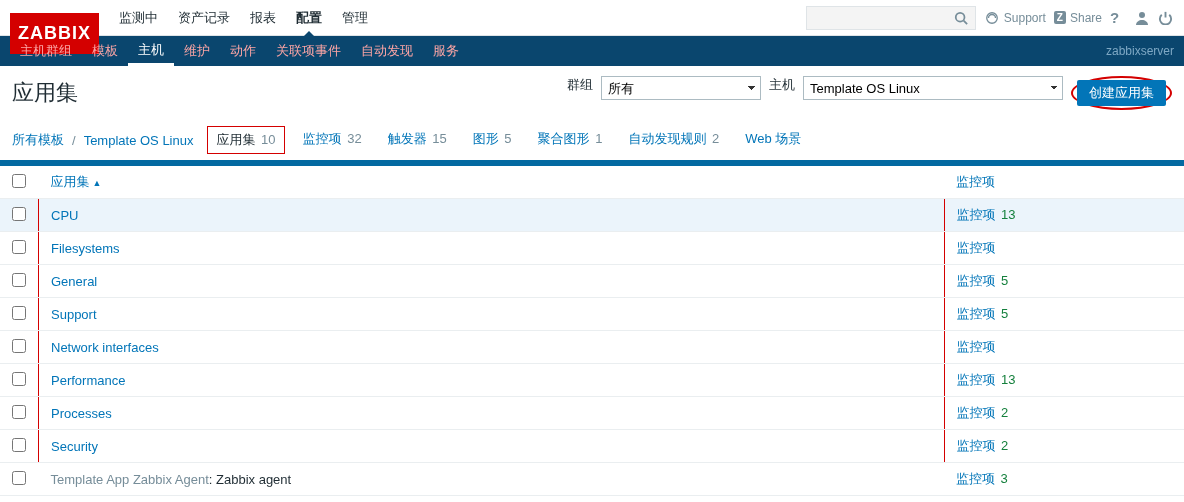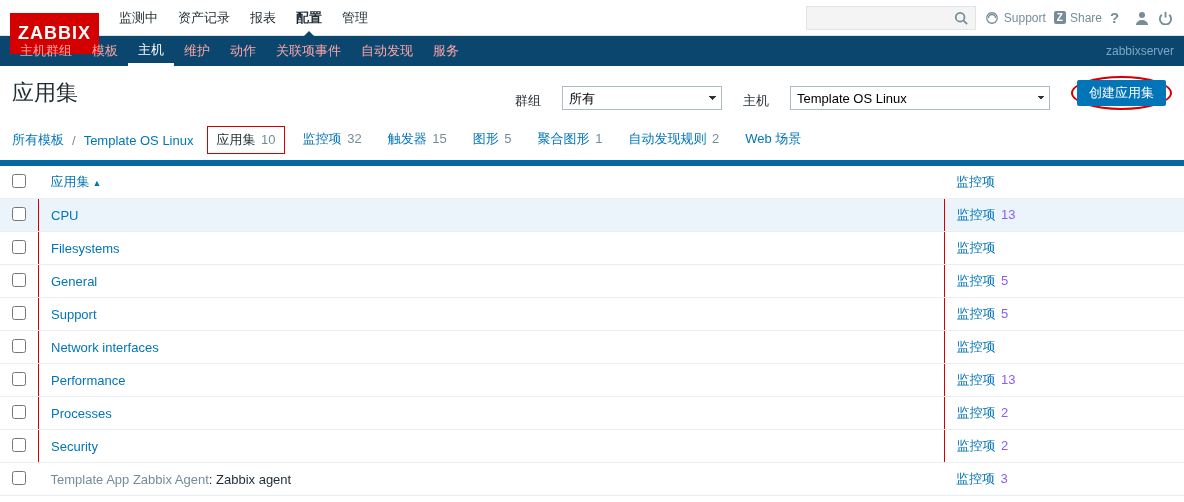--- a/index.html
+++ b/index.html
@@ -18,21 +18,21 @@
 .tlink { color: #768d99; font-size: 12px; display: flex; align-items: center; gap: 4px; cursor: pointer; justify-content: space-between; }
 .zbadge { background: #768d99; color: #fff; font-size: 10px; font-weight: bold; padding: 1px 3px; border-radius: 2px; }
 
 .subnav { background: #0a466e; height: 30px; display: flex; align-items: center; padding: 0 10px; }
 .subnav-item { color: #fca5a5; padding: 0 10px; line-height: 30px; cursor: pointer; font-size: 13px; }
 .subnav-item.active { color: #fff; border-bottom: 3px solid #fff; line-height: 27px; }
 .servername { margin-left: auto; color: #7ea8c4; font-size: 12px; }
 
 .pagehead { display: flex; align-items: center; padding: 10px 12px; }
 .pagehead h1 { font-size: 22px; font-weight: normal; }
-.filters { margin-left: auto; display: flex; align-items: flex-end; gap: 21px; }
+.filters { margin-left: auto; display: flex; align-items: flex-start; gap: 8px; }
 .flabel { font-size: 13px; }
 .fselect { border: 1px solid #acbbc2; background: #fff; height: 24px; padding: 0 20px 0 6px; font-size: 13px; min-width: 160px; appearance: none; background-image: linear-gradient(45deg, transparent 50%, #333 50%), linear-gradient(135deg, #333 50%, transparent 50%); background-position: right 8px center, right 4px center; background-size: 4px 4px, 4px 4px; background-repeat: no-repeat; }
 .fselect.wide { min-width: 260px; }
 .create-btn { background: #0275b8; color: #fff; border: none; height: 26px; padding: 0 12px; cursor: pointer; font-size: 13px; border-radius: 2px; }
 .ring { border: 2px solid #d40000; border-radius: 50%/50%; padding: 2px 4px; }
 
 .tabs-row { display: flex; align-items: center; padding: 6px 12px; border-bottom: 6px solid #0369a1; gap: 4px; }
 .crumb { color: #0275b8; }
 .sep { color: #768d99; margin: 0 4px; }
 .tab { padding: 4px 8px; cursor: pointer; }
@@ -40,21 +40,21 @@
 .tab.active { color: #1f2c33; }
 .redbox { border: 1px solid #d40000; }
 
 .tbl { width: 100%; border-collapse: collapse; }
 .tbl th, .tbl td { text-align: left; padding: 7px 12px; border-bottom: 1px solid #eaeef0; font-weight: normal; }
 .tbl th { color: #0275b8; cursor: pointer; font-size: 13px; }
 .sort-ind { font-size: 9px; margin-left: 3px; }
 .col-chk { width: 34px; }
 .col-items { width: 240px; color: #768d99; }
 .items-link { color: #0275b8; }
-.items-cnt { color: #8b5cf6; margin-left: 2px; }
+.items-cnt { color: #15803d; margin-left: 2px; }
 .tbl tbody tr.hl { background: #ebf4fb; }
 .redbox-col { border-left: 1px solid #d40000; border-right: 1px solid #d40000; }
 .redbox-top { border-top: 1px solid #d40000; margin-left: 48px; }
 .redbox-bot { border-bottom: 1px solid #d40000; }
 input[type=checkbox] { width: 14px; height: 14px; }
 .muted { color: #768d99; }
 </style>
 </head>
 <body>
 

